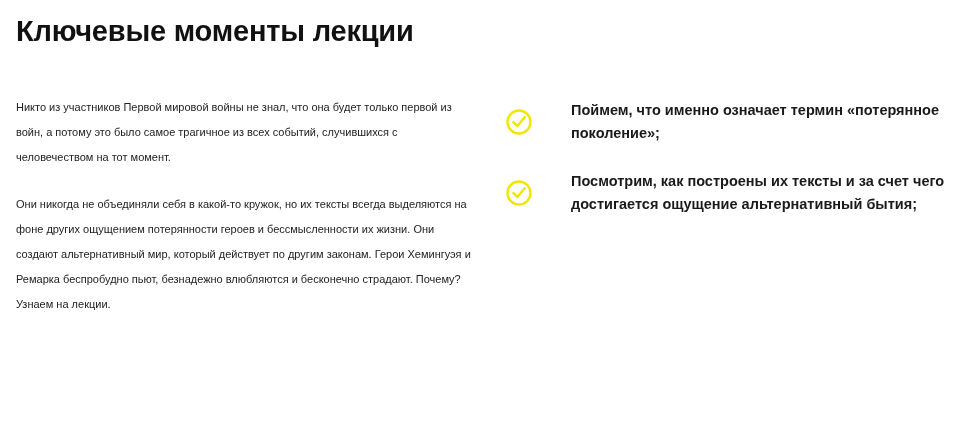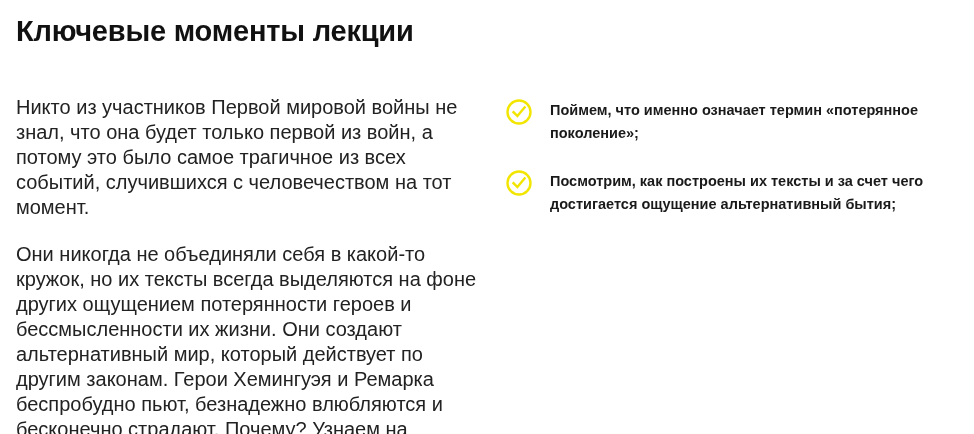--- a/index.html
+++ b/index.html
@@ -37,37 +37,38 @@
   .col-left {
     width: 462px;
     flex: 0 0 462px;
   }
   .col-right {
     flex: 1 1 auto;
     padding-left: 28px;
     padding-top: 4px;
   }
   .para {
-    font-size: 20px;
+    font-size: 11px;
     line-height: 25px;
     color: #222222;
     margin: 0 0 22px 0;
   }
   .para:last-child {
     margin-bottom: 0;
   }
   .check-list {
     list-style: none;
     margin: 0;
     padding: 0;
   }
   .check-item {
     display: flex;
-    align-items: flex-start;
+    align-items: center;
     margin-bottom: 25px;
+    gap: 21px;
   }
   .check-item:last-child {
     margin-bottom: 0;
   }
   .check-icon {
     flex: 0 0 auto;
     width: 26px;
     height: 26px;
     margin-right: 18px;
     margin-top: 0px;

